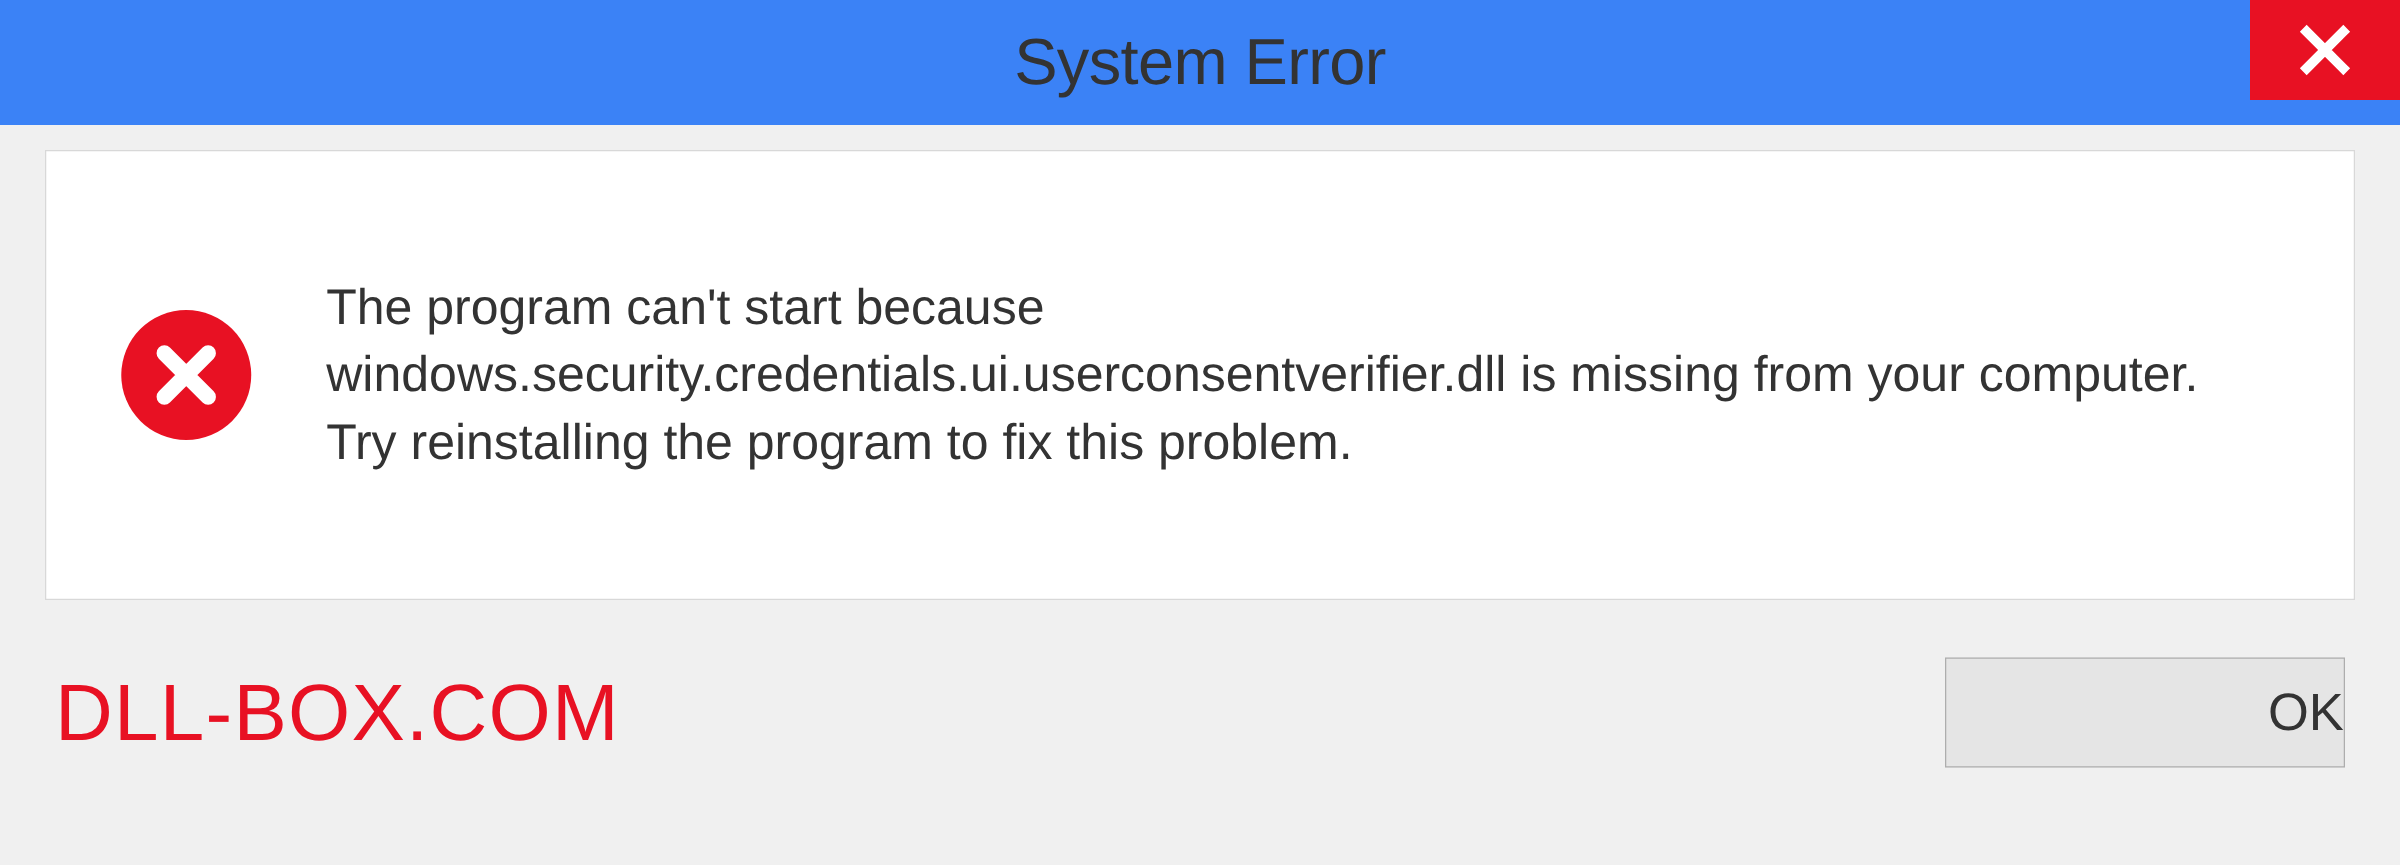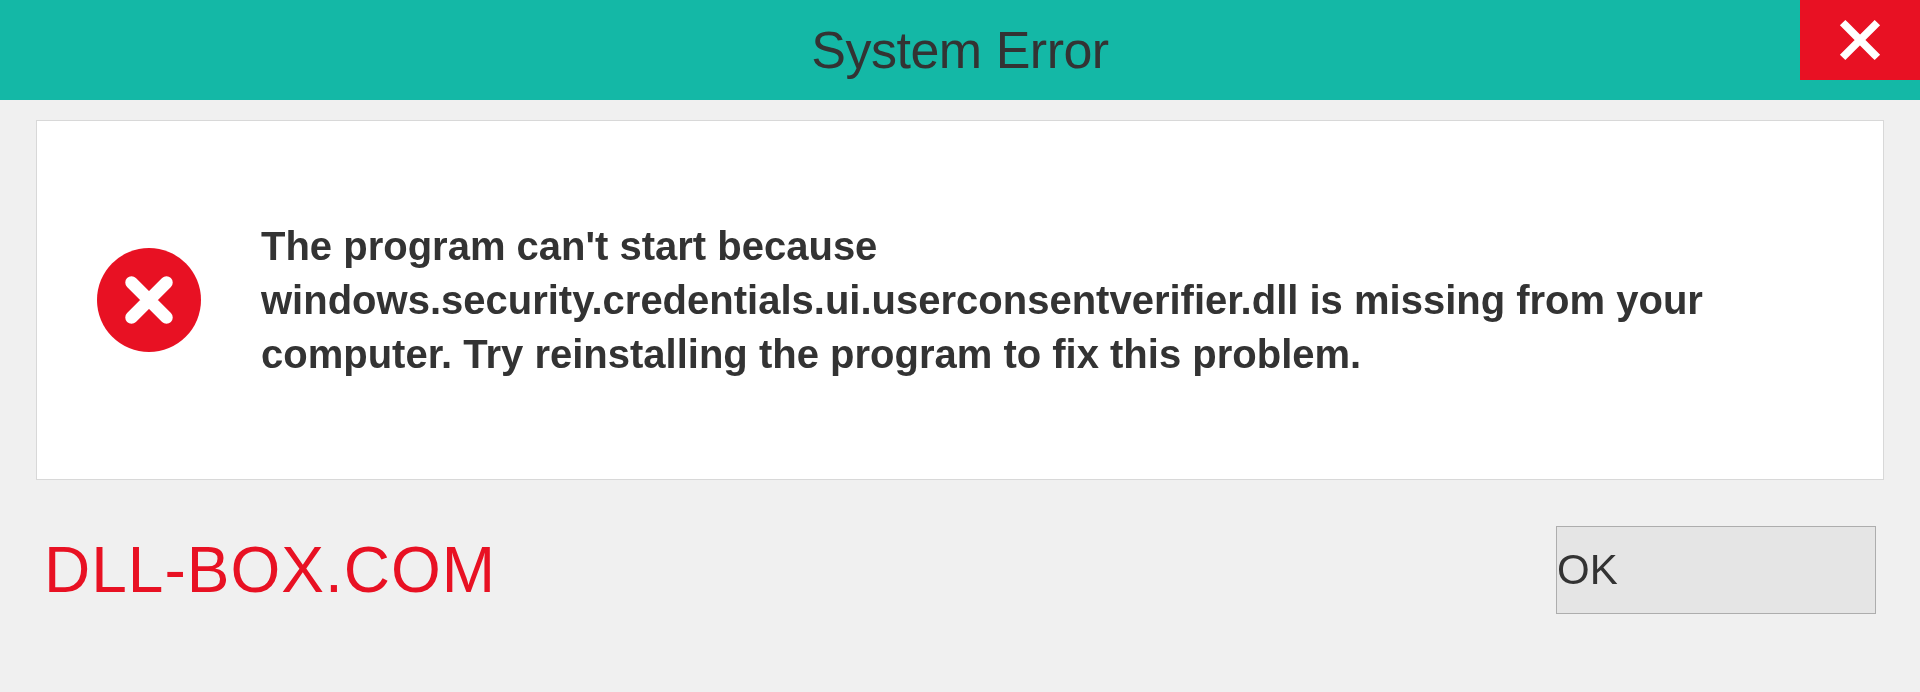--- a/index.html
+++ b/index.html
@@ -14,21 +14,21 @@
       height: 692px;
       overflow: hidden;
       position: relative;
     }
     .titlebar {
       height: 100px;
       display: flex;
       align-items: center;
       justify-content: center;
       position: relative;
-      background: #14b8a6;
+      background: #3b82f6;
     }
     .title-text {
       font-size: 52px;
       font-weight: 400;
       color: #333;
       text-align: center;
       letter-spacing: -0.5px;
     }
     .close-btn {
       position: absolute;
@@ -70,21 +70,21 @@
       position: relative;
     }
     .error-icon svg {
       width: 60px;
       height: 60px;
     }
     .message-text {
       font-size: 40px;
       line-height: 1.35;
       color: #333;
-      font-weight: 700;
+      font-weight: 400;
       max-width: 1500px;
     }
     .footer {
       margin: 0 36px;
       height: 180px;
       display: flex;
       align-items: center;
       justify-content: space-between;
       padding: 0 8px;
     }
@@ -95,21 +95,21 @@
       letter-spacing: 1px;
       font-family: Arial, "Segoe UI", sans-serif;
     }
     .ok-btn {
       width: 320px;
       height: 88px;
       background: #e5e5e5;
       border: 1px solid #adadad;
       display: flex;
       align-items: center;
-      justify-content: flex-start;
+      justify-content: flex-end;
       font-size: 42px;
       color: #333;
       cursor: pointer;
       user-select: none;
     }
   </style>
 </head>
 <body>
 
 <div class="titlebar">

